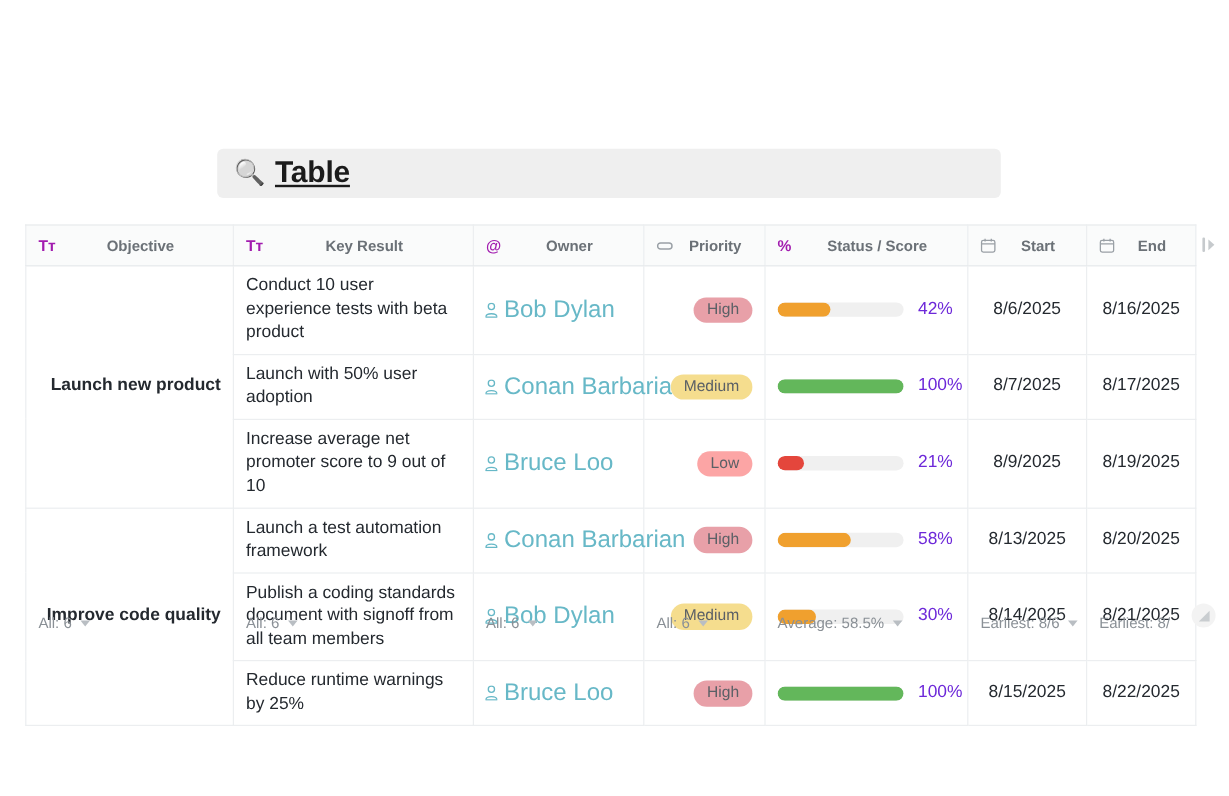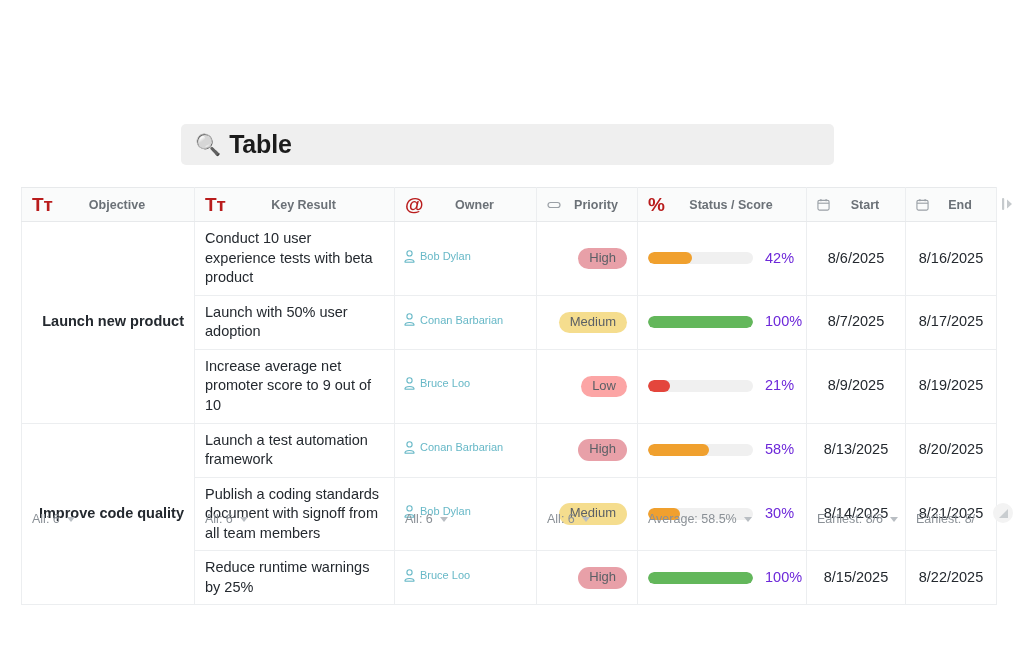--- a/index.html
+++ b/index.html
@@ -34,20 +34,21 @@
     font-size: 21px;
     line-height: 1;
     margin-right: 8px;
     filter: grayscale(1);
   }
   .search-text {
     font-size: 25px;
     font-weight: bold;
     color: #1b1b1b;
     letter-spacing: -0.2px;
+    text-decoration: underline;
   }
 
   
   .table-wrap {
     position: absolute;
     left: 21px;
     top: 187px;
     width: 975px;
   }
   table.grid {
@@ -73,22 +74,22 @@
     border-bottom: 1px solid #e7e9eb;
   }
   .th-inner {
     display: flex;
     align-items: center;
     width: 100%;
   }
   .th-icon {
     flex: 0 0 auto;
     width: 18px;
-    color: #b91c1c;
-    font-size: 19px;
+    color: #a21caf;
+    font-size: 13px;
     display: flex;
     align-items: center;
     justify-content: flex-start;
   }
   .th-label {
     flex: 1 1 auto;
     text-align: center;
     white-space: nowrap;
   }
 
@@ -119,21 +120,21 @@
   }
   td.owner-cell {
     text-align: left;
     padding-left: 9px;
   }
   .owner {
     display: inline-flex;
     align-items: center;
     gap: 5px;
     color: #67b8c7;
-    font-size: 11px;
+    font-size: 20px;
     white-space: nowrap;
   }
   .owner svg { display: block; }
 
   td.prio-cell {
     text-align: right;
     padding-left: 8px;
   }
   .pill {
     display: inline-block;

